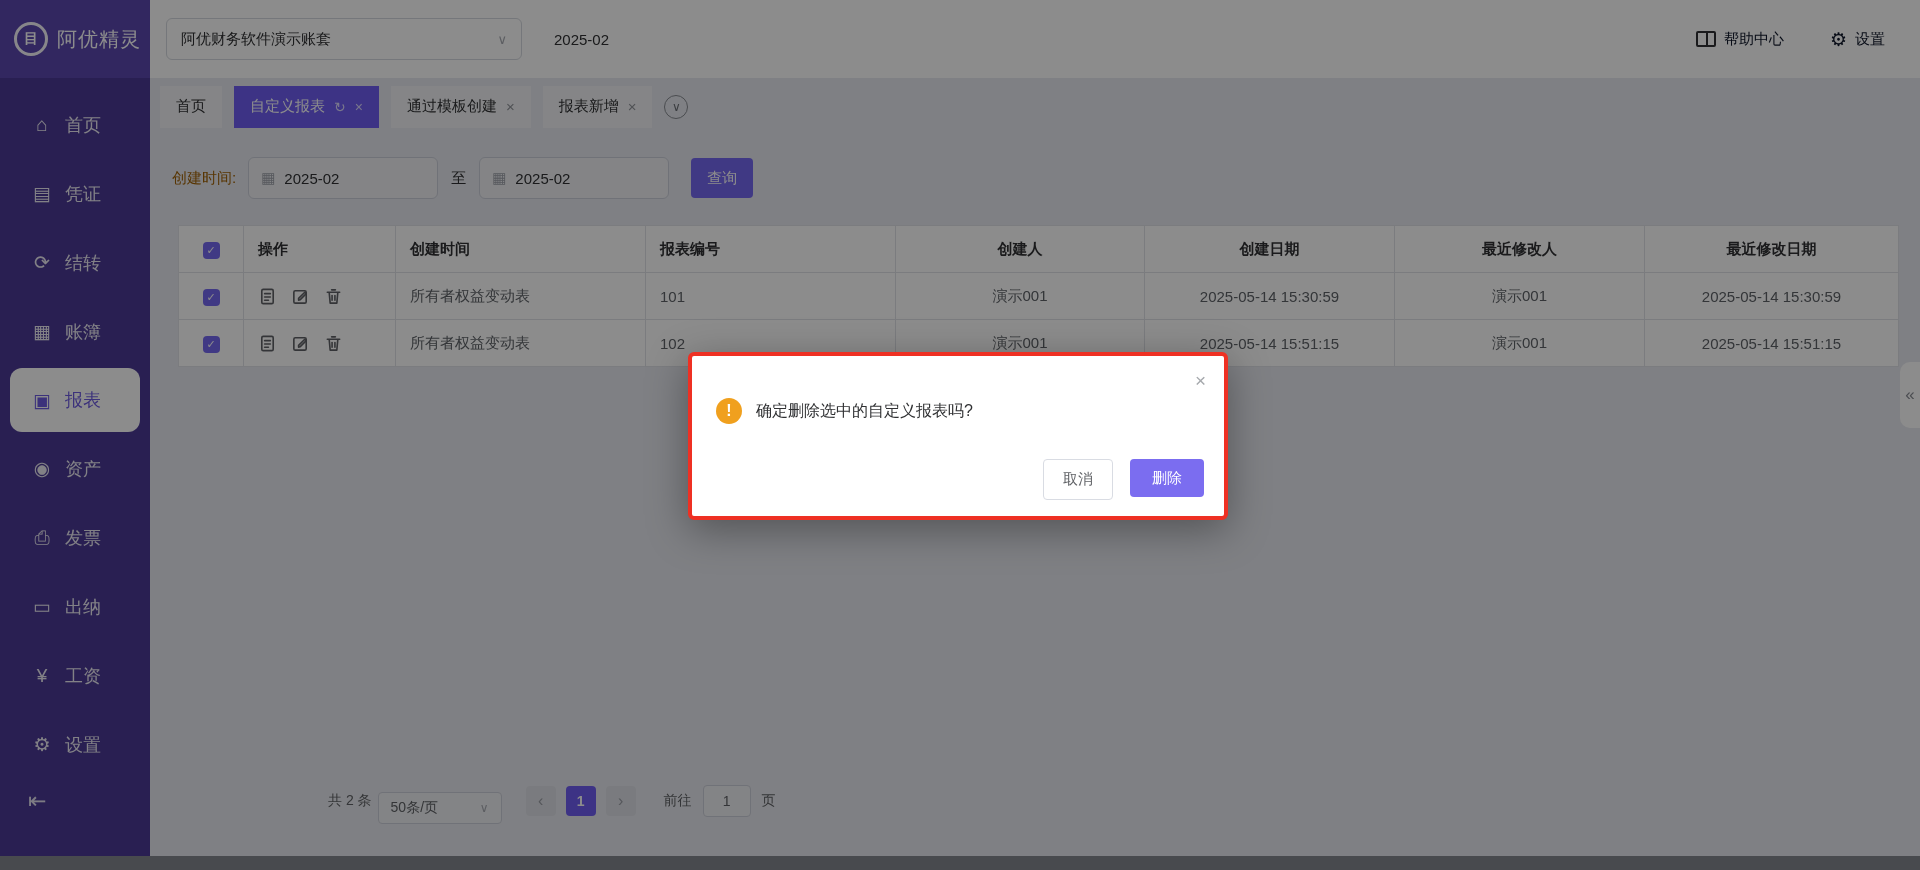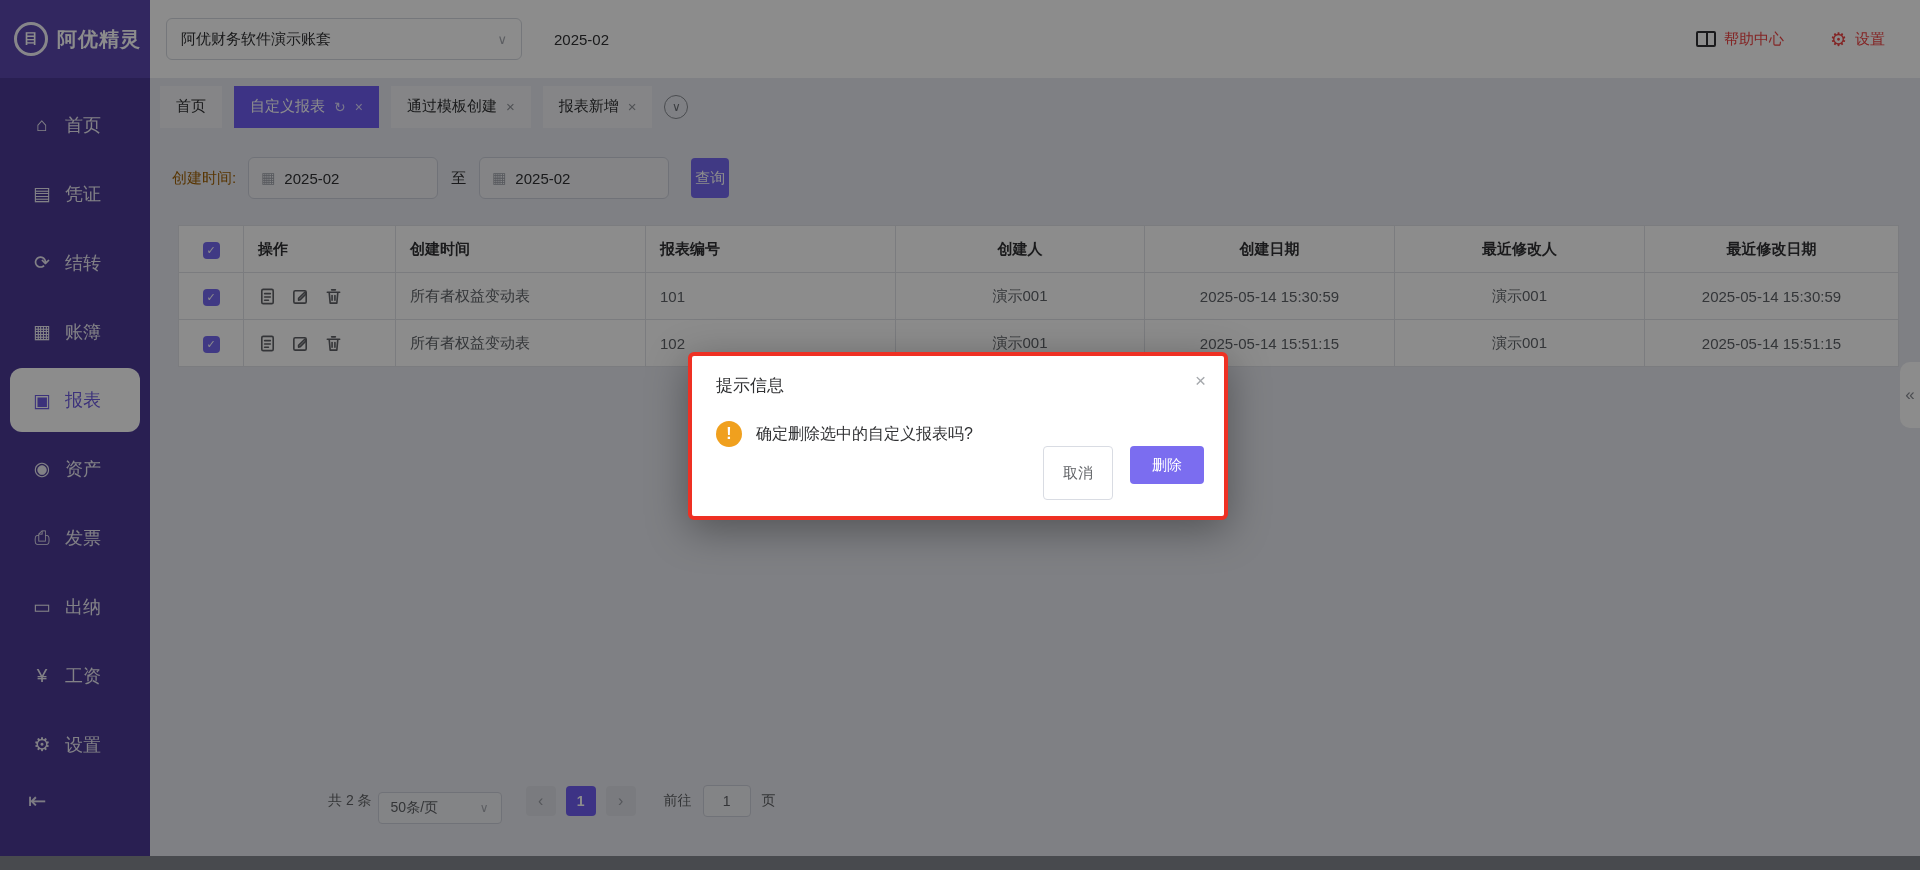--- a/index.html
+++ b/index.html
@@ -5,37 +5,37 @@
   * { box-sizing: border-box; margin: 0; padding: 0; }
   html,body { width:1920px; height:870px; }
   body { font-family:"Liberation Sans","DejaVu Sans",sans-serif; background:#e8eaf0; overflow:hidden; }
   .stage { position:relative; width:1920px; height:870px; }
 
   
   .sidebar { position:absolute; left:0; top:0; width:150px; height:856px; background:#4c3a96; z-index:2; }
   .logo { height:78px; background:#5b48b0; display:flex; align-items:center; padding-left:14px; gap:9px; }
   .logo-badge { width:34px; height:34px; border:3px solid rgba(255,255,255,.95); border-radius:50%;
     color:#fff; display:flex; align-items:center; justify-content:center; font-size:14px; font-weight:bold; flex:0 0 34px; }
-  .logo-name { color:#fff; font-size:20px; font-weight:bold; letter-spacing:1px; }
+  .logo-name { color:#fff; font-size:20px; font-weight:normal; letter-spacing:1px; }
   .nav { padding-top:12px; }
   .nav-item { height:69px; display:flex; align-items:center; gap:11px; padding-left:30px;
     color:rgba(255,255,255,.9); font-size:18px; cursor:pointer; }
   .nav-item .glyph { font-size:19px; width:24px; text-align:center; }
   .nav-item.active { background:#fff; margin:2px 10px; padding-left:20px; border-radius:12px; color:#6e5ce0; height:64px; }
   .collapse { position:absolute; bottom:42px; left:28px; color:rgba(255,255,255,.85); font-size:22px; cursor:pointer; }
 
   
   .topbar { position:absolute; left:150px; top:0; width:1906px; height:78px; background:#fff;
     display:flex; align-items:center; z-index:1; }
   .acct { margin-left:16px; width:356px; height:42px; border:1px solid #d6d9e0; border-radius:6px;
     display:flex; align-items:center; padding:0 14px; font-size:15px; color:#303133; background:#fff; cursor:pointer; }
   .acct .chev { margin-left:auto; color:#a8abb2; font-size:13px; }
   .period { margin-left:32px; font-size:15px; color:#303133; cursor:pointer; }
   .top-right { margin-left:auto; display:flex; align-items:center; gap:46px; margin-right:34px; }
-  .top-link { display:flex; align-items:center; gap:8px; font-size:15px; color:#ef4444; cursor:pointer; }
+  .top-link { display:flex; align-items:center; gap:8px; font-size:15px; color:#0f172a; cursor:pointer; }
   .book-ic { width:20px; height:16px; border:2px solid #303133; border-radius:2px; position:relative; }
   .book-ic::after { content:""; position:absolute; left:8px; top:-2px; bottom:-2px; width:2px; background:#303133; }
   .gear-ic { font-size:19px; }
   .avatar { width:28px; height:28px; border-radius:50%;
     background:radial-gradient(circle at 50% 40%, #cfd6ff 0 36%, #7668f0 40%); border:2px solid #5b4bd6; }
 
   
   .tabsbar { position:absolute; left:150px; top:78px; width:1770px; height:57px;
     display:flex; align-items:center; padding-left:10px; gap:12px; }
   .tab { height:42px; padding:0 16px; background:#f2f3f6; display:flex; align-items:center; gap:9px;
@@ -47,21 +47,21 @@
     align-items:center; justify-content:center; color:#6c7077; font-size:12px; cursor:pointer; }
 
   
   .content { position:absolute; left:150px; top:135px; width:1770px; height:721px; }
   .filter-row { display:flex; align-items:center; margin:22px 22px 0 22px; height:42px; }
   .filter-label { font-size:15px; color:#a16207; margin-right:12px; }
   .date-input { width:190px; height:42px; border:1px solid #cdd0da; border-radius:6px; background:#f0f1f5;
     display:flex; align-items:center; padding:0 12px; gap:9px; font-size:15px; color:#303133; cursor:pointer; }
   .cal { color:#9ea1aa; font-size:15px; }
   .to { margin:0 13px; font-size:15px; color:#303133; }
-  .btn-primary { height:40px; padding:0 4px; background:#7668f0; color:#fff; border:none; border-radius:4px;
+  .btn-primary { height:40px; padding:0 16px; background:#7668f0; color:#fff; border:none; border-radius:4px;
     font-size:15px; margin-left:22px; cursor:pointer; font-family:inherit; }
   .filter-right { margin-left:auto; display:flex; gap:16px; }
   .btn-ghost { height:38px; padding:0 18px; border:1px solid #9c90f5; color:#7064ee; background:transparent;
     border-radius:4px; font-size:15px; cursor:pointer; font-family:inherit; }
 
   .table-wrap { margin:26px 22px 0 28px; }
   table { border-collapse:collapse; width:1720px; table-layout:fixed; }
   th, td { border:1px solid #e0e2e8; height:47px; font-size:15px; background:#fff; padding-left:14px; text-align:left; }
   th { color:#303133; font-weight:bold; }
   td { color:#5f6368; }
@@ -98,21 +98,21 @@
     border-radius:6px; z-index:100; box-shadow:0 10px 40px rgba(0,0,0,.35); }
   .modal-inner { position:relative; height:160px; padding:18px 20px 18px 24px; }
   .modal-title { font-size:17px; color:#303133; }
   .modal-close { position:absolute; top:14px; right:18px; color:#a6a9ad; font-size:19px; cursor:pointer;
     background:none; border:none; font-family:inherit; }
   .modal-body { display:flex; align-items:center; gap:14px; margin-top:24px; }
   .warn { width:26px; height:26px; border-radius:50%; background:#f0a01e; color:#fff; font-weight:bold;
     display:flex; align-items:center; justify-content:center; font-size:16px; flex:0 0 26px; }
   .modal-msg { font-size:16px; color:#303133; }
   .modal-actions { position:absolute; right:20px; bottom:16px; display:flex; gap:17px; }
-  .btn-cancel { width:70px; height:54px; background:#fff; border:1px solid #d9dce3; border-radius:4px;
+  .btn-cancel { width:70px; height:41px; background:#fff; border:1px solid #d9dce3; border-radius:4px;
     color:#606266; font-size:15px; cursor:pointer; font-family:Liberation Serif, serif; }
   .btn-delete { width:74px; height:38px; background:#7b6df0; border:none; border-radius:4px;
     color:#fff; font-size:15px; cursor:pointer; font-family:inherit; }
 </style>
 </head>
 <body>
 
 <div class="stage">
 
   <aside class="sidebar">
@@ -326,21 +326,20 @@
     </div>
   </main>
 
   <span class="right-handle">«</span>
   <div class="bottom-strip"></div>
 
   <div class="overlay"></div>
 
   <div class="modal">
     <div class="modal-inner">
-      <div class="modal-title">提示信息</div>
       <button class="modal-close">×</button>
       <div class="modal-body">
         <span class="warn">!</span>
         <span class="modal-msg">确定删除选中的自定义报表吗?</span>
       </div>
       <div class="modal-actions">
         <button class="btn-cancel">取消</button>
         <button class="btn-delete">删除</button>
       </div>
     </div>

